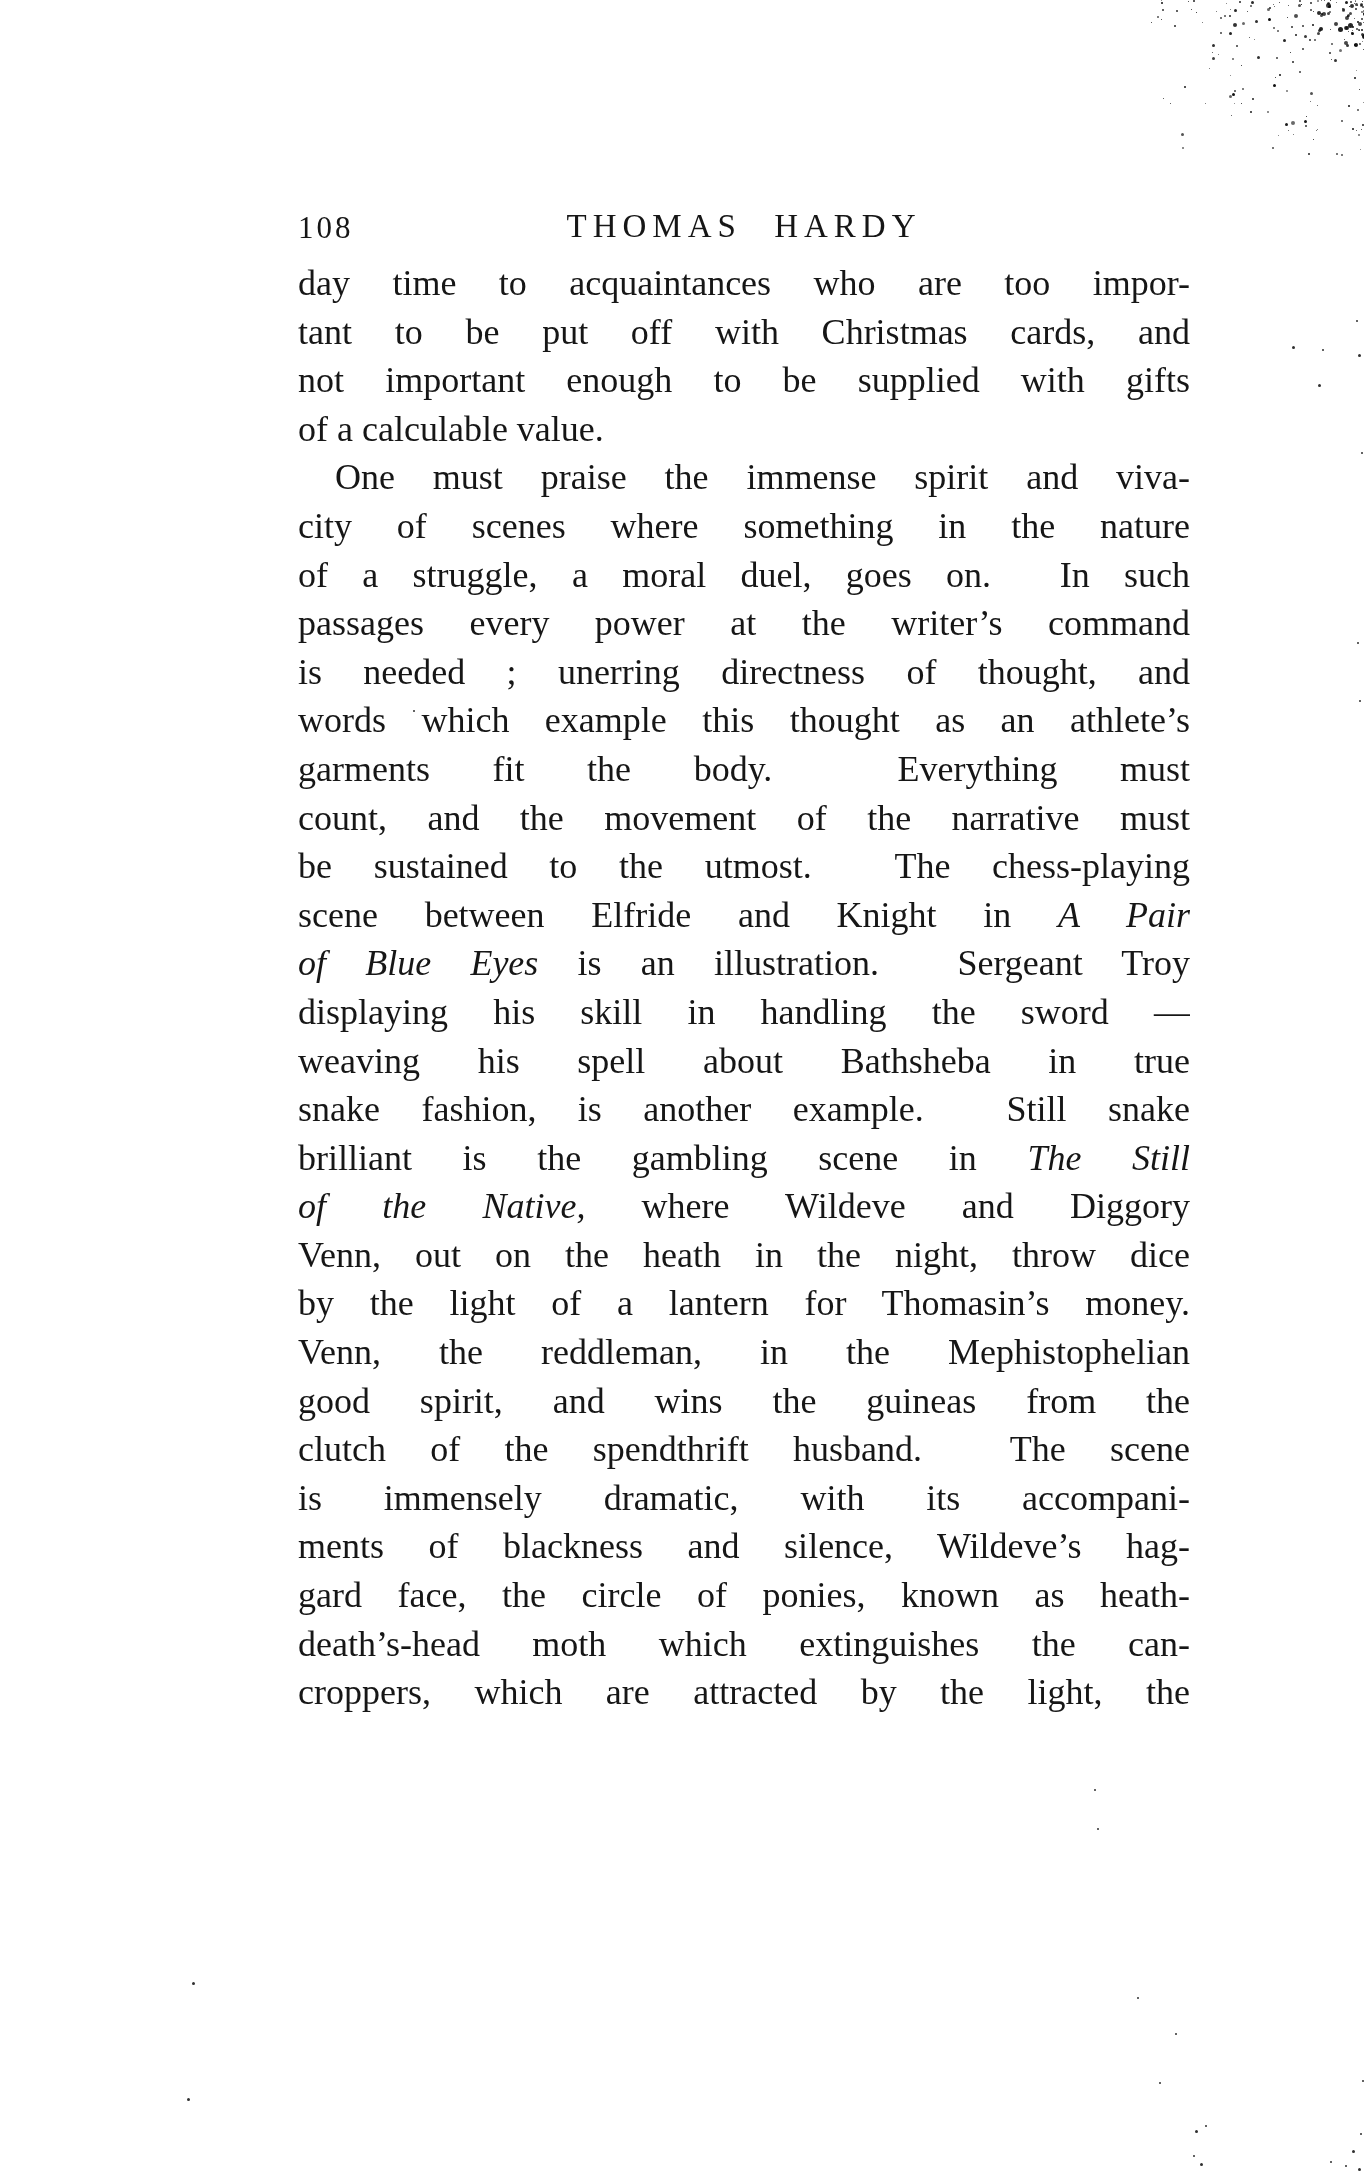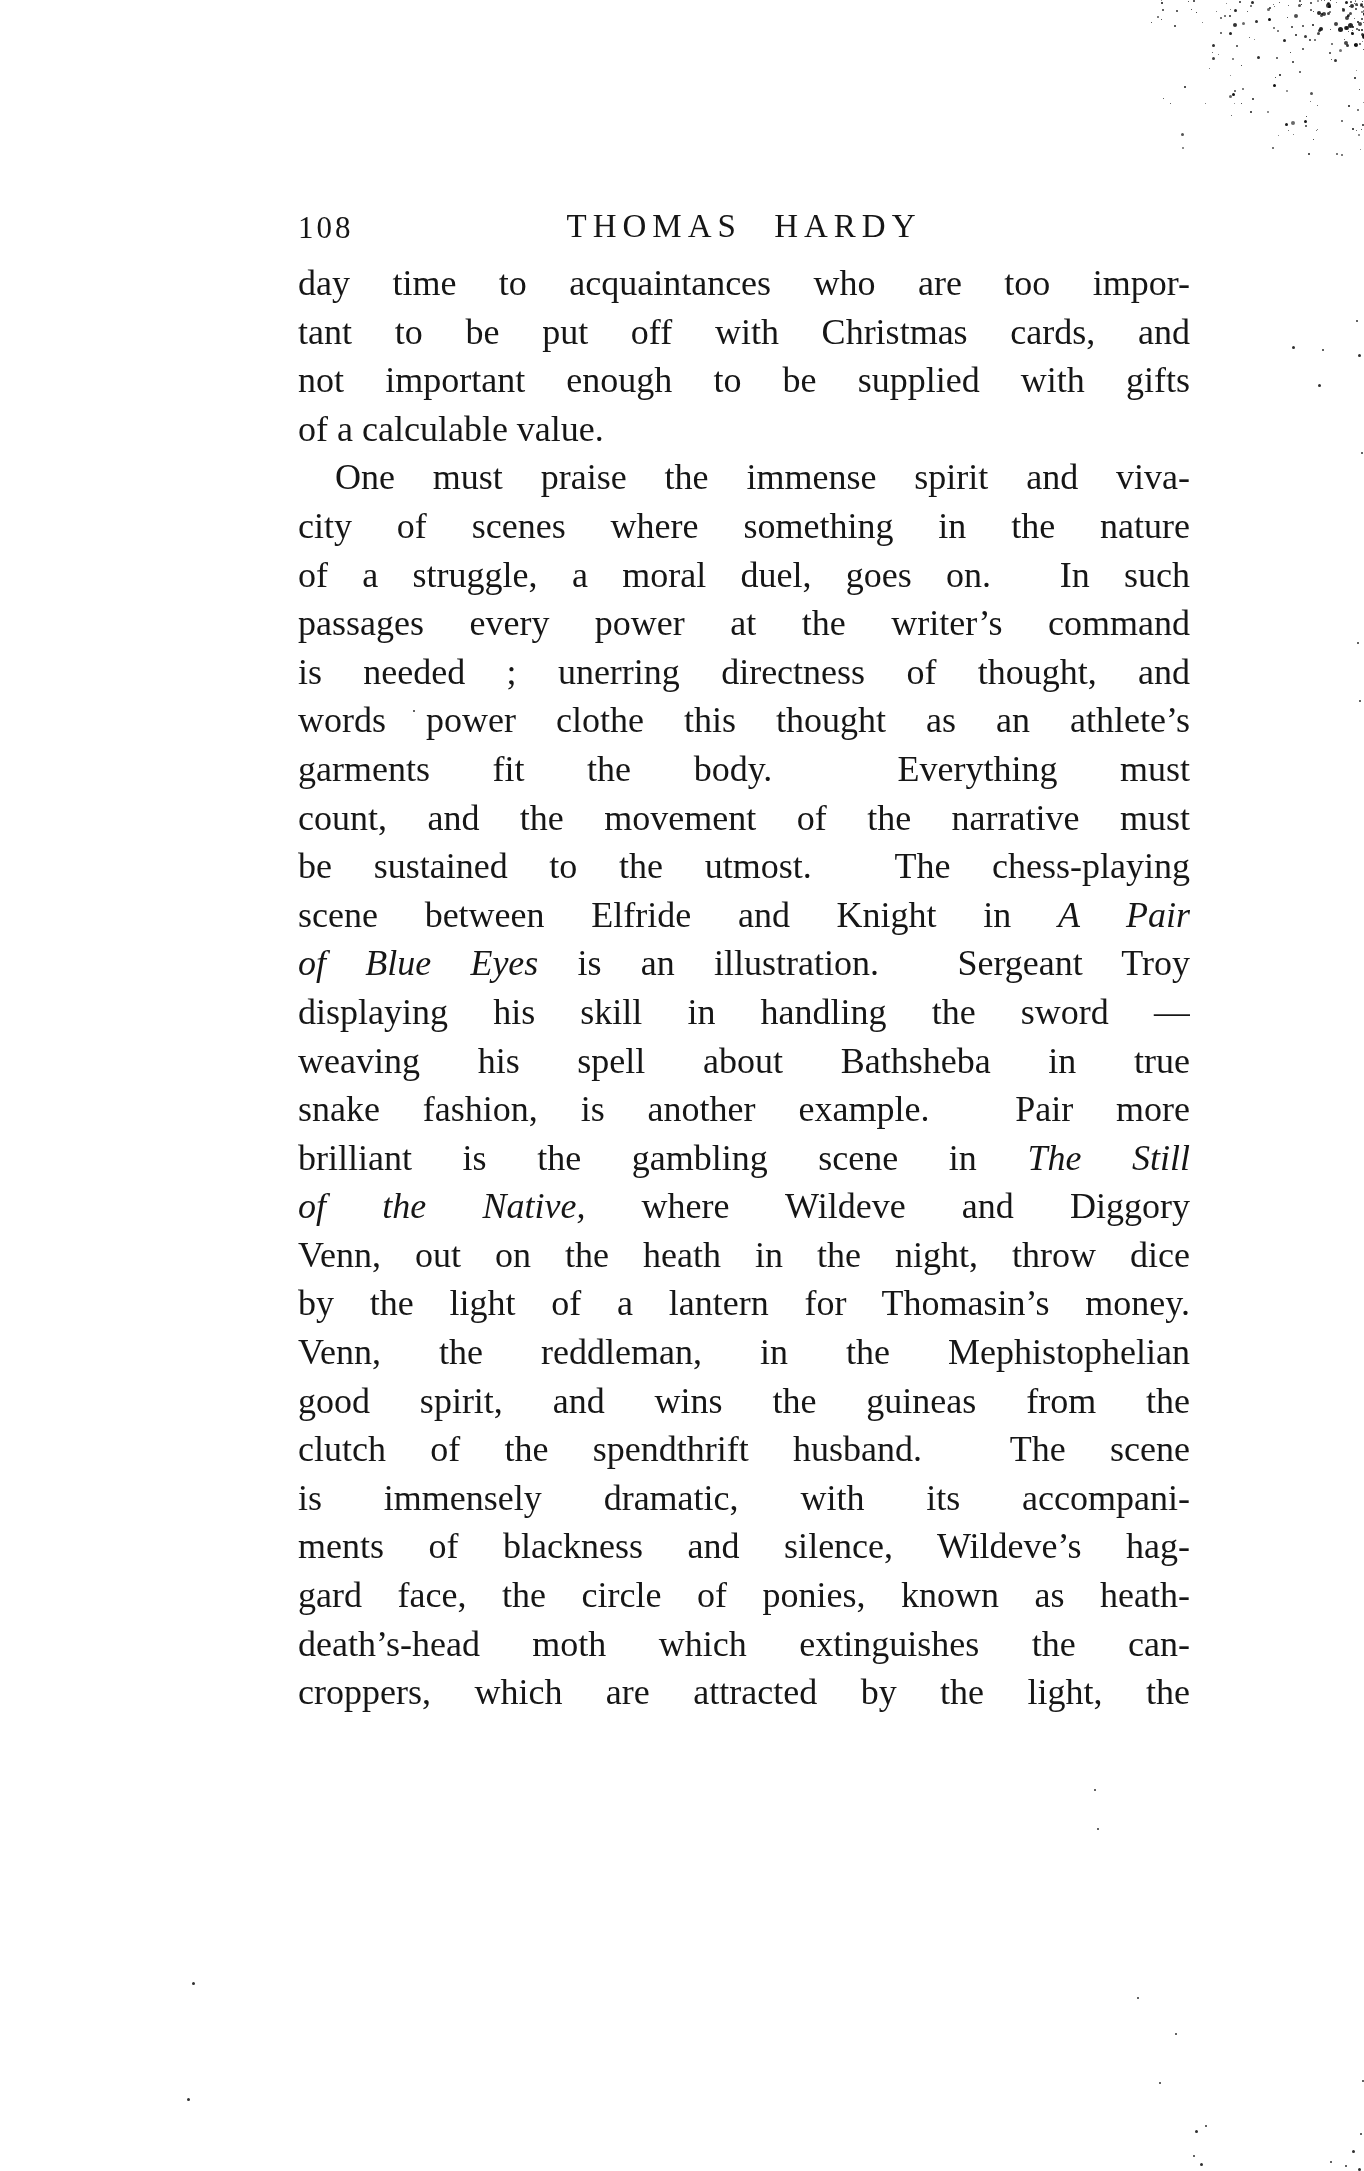--- a/index.html
+++ b/index.html
@@ -55,29 +55,29 @@
         <div class="line"><span>tant to be put off with Christmas cards, and</span></div>
         <div class="line"><span>not important enough to be supplied with gifts</span></div>
         <div class="line nofill"><span>of a calculable value.</span></div>
       </div>
       <div class="para indent">
         <div class="line"><span>One must praise the immense spirit and viva-</span></div>
         <div class="line"><span>city of scenes where something in the nature</span></div>
         <div class="line"><span>of a struggle, a moral duel, goes on.  In such</span></div>
         <div class="line"><span>passages every power at the writer’s command</span></div>
         <div class="line"><span>is needed ; unerring directness of thought, and</span></div>
-        <div class="line"><span>words power clothe this thought as an athlete’s</span></div>
+        <div class="line"><span>words which example this thought as an athlete’s</span></div>
         <div class="line"><span>garments fit the body.  Everything must</span></div>
         <div class="line"><span>count, and the movement of the narrative must</span></div>
         <div class="line"><span>be sustained to the utmost.  The chess-playing</span></div>
         <div class="line"><span>scene between Elfride and Knight in </span><i>A Pair</i></div>
         <div class="line"><i>of Blue Eyes</i><span> is an illustration.  Sergeant Troy</span></div>
         <div class="line"><span>displaying his skill in handling the sword —</span></div>
         <div class="line"><span>weaving his spell about Bathsheba in true</span></div>
-        <div class="line"><span>snake fashion, is another example.  Pair more</span></div>
+        <div class="line"><span>snake fashion, is another example.  Still snake</span></div>
         <div class="line"><span>brilliant is the gambling scene in </span><i>The Still</i></div>
         <div class="line"><i>of the Native,</i><span> where Wildeve and Diggory</span></div>
         <div class="line"><span>Venn, out on the heath in the night, throw dice</span></div>
         <div class="line"><span>by the light of a lantern for Thomasin’s money.</span></div>
         <div class="line"><span>Venn, the reddleman, in the Mephistophelian</span></div>
         <div class="line"><span>good spirit, and wins the guineas from the</span></div>
         <div class="line"><span>clutch of the spendthrift husband.  The scene</span></div>
         <div class="line"><span>is immensely dramatic, with its accompani-</span></div>
         <div class="line"><span>ments of blackness and silence, Wildeve’s hag-</span></div>
         <div class="line"><span>gard face, the circle of ponies, known as heath-</span></div>

